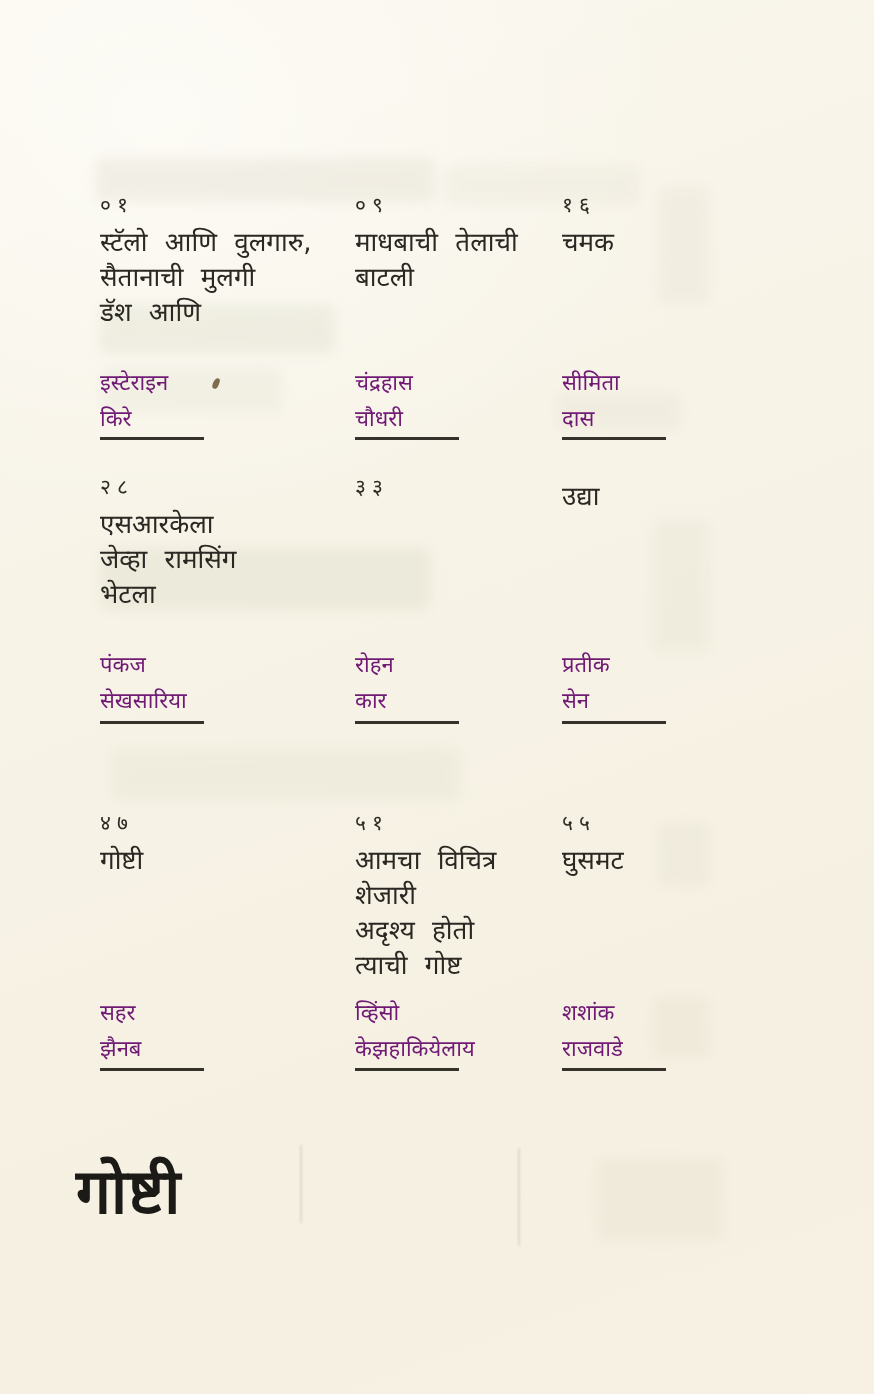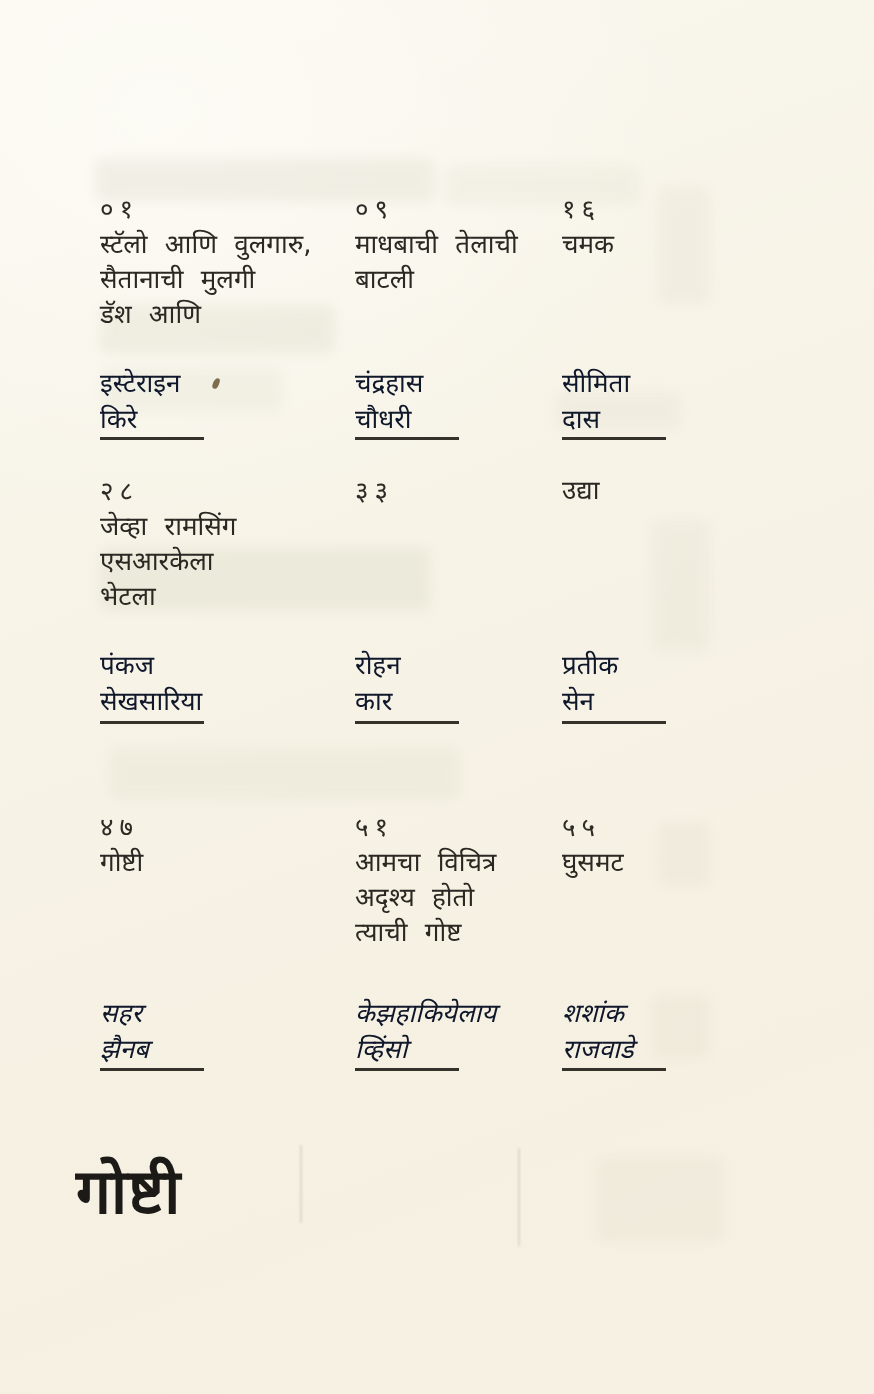--- a/index.html
+++ b/index.html
@@ -55,40 +55,40 @@
     width: 250px;
   }
   .c1 { left: 100px; }
   .c2 { left: 355px; }
   .c3 { left: 562px; }
   .r1 { top: 190px; height: 260px; }
   .r2 { top: 472px; height: 260px; }
   .r3 { top: 808px; height: 275px; }
 
   .pageno {
-    font-size: 26px;
+    font-size: 21px;
     letter-spacing: 6px;
     color: #2e2b26;
   }
   .title {
-    margin-top: 1px;
+    margin-top: 7px;
     font-size: 26px;
     line-height: 35px;
     word-spacing: 9px;
     color: #2b2823;
   }
   .author {
     position: absolute;
     left: 0;
-    font-size: 26px;
+    font-size: 22px;
     line-height: 36px;
-    color: #0f172a;
+    color: #701a75;
   }
   .r1 .author, .r2 .author { top: 175px; }
-  .r3 .author { top: 187px; font-style: italic; }
+  .r3 .author { top: 187px; }
   .rule {
     position: absolute;
     left: 0;
     width: 104px;
     height: 3px;
     background: #35322c;
   }
   .r1 .rule { top: 247px; }
   .r2 .rule { top: 249px; }
   .r3 .rule { top: 260px; }
@@ -165,22 +165,22 @@
       <div class="author">
         <div>सीमिता</div>
         <div>दास</div>
       </div>
       <div class="rule"></div>
     </section>
 
     <section class="cell r2 c1">
       <div class="pageno">२८</div>
       <div class="title">
+        <div>एसआरकेला</div>
         <div>जेव्हा रामसिंग</div>
-        <div>एसआरकेला</div>
         <div>भेटला</div>
       </div>
       <div class="author">
         <div>पंकज</div>
         <div>सेखसारिया</div>
       </div>
       <div class="rule"></div>
     </section>
 
     <section class="cell r2 c2">
@@ -212,26 +212,27 @@
         <div>सहर</div>
         <div>झैनब</div>
       </div>
       <div class="rule"></div>
     </section>
 
     <section class="cell r3 c2">
       <div class="pageno">५१</div>
       <div class="title">
         <div>आमचा विचित्र</div>
+        <div>शेजारी</div>
         <div>अदृश्य होतो</div>
         <div>त्याची गोष्ट</div>
       </div>
       <div class="author">
+        <div>व्हिंसो</div>
         <div>केझहाकियेलाय</div>
-        <div>व्हिंसो</div>
       </div>
       <div class="rule"></div>
     </section>
 
     <section class="cell r3 c3">
       <div class="pageno">५५</div>
       <div class="title">
         <div>घुसमट</div>
       </div>
       <div class="author">

